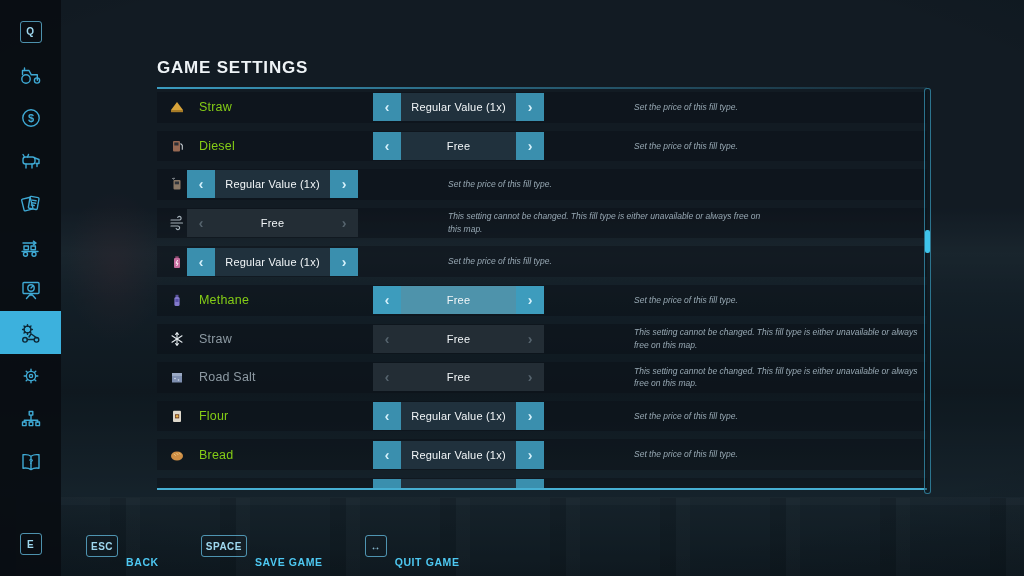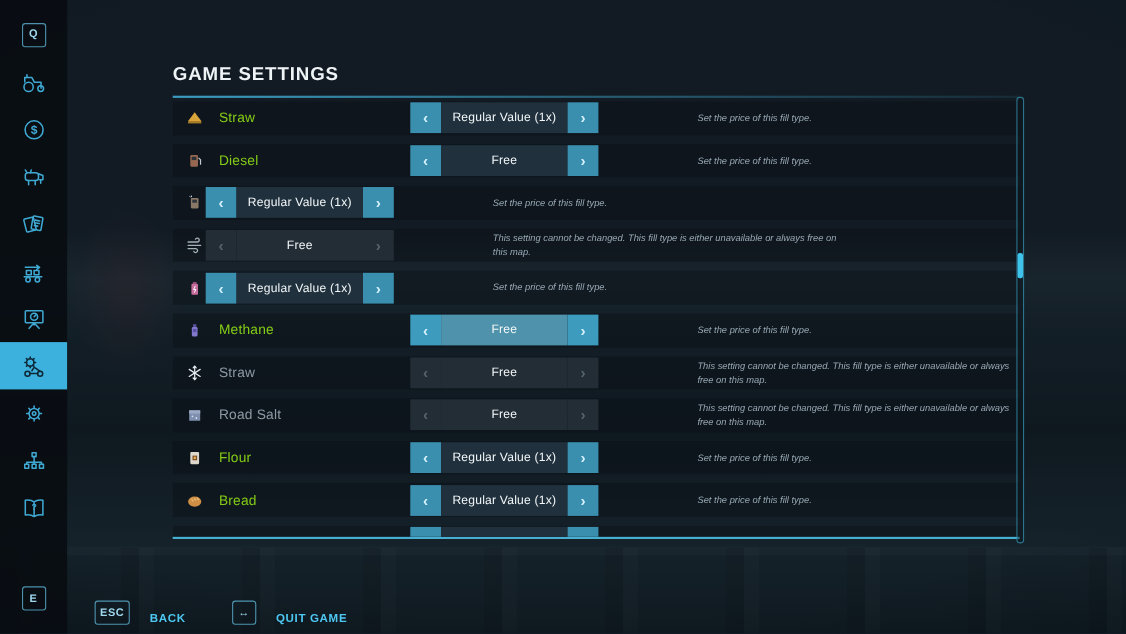--- a/index.html
+++ b/index.html
@@ -101,21 +101,21 @@
   .scroll-thumb {
     position:absolute; left:0px; top:141px; width:5px; height:23px;
     background:#3fc3ea; border-radius:2px; cursor:grab;
   }
 
   
   .footer {
     position:absolute; left:86px; top:534px; height:24px;
     display:flex; align-items:center; gap:42px; z-index:5;
   }
-  .action { display:flex; align-items:flex-end; gap:18px; cursor:pointer; }
+  .action { display:flex; align-items:center; gap:8px; cursor:pointer; }
   .action-label { color:#4ec8f2; font-size:10.5px; font-weight:bold; letter-spacing:.6px;margin-top:32px; }
 </style>
 </head>
 <body>
 
 <div class="bg"></div>
 <div class="bg-rail"></div>
 <div class="bg-posts"></div>
 <div class="overlay"></div>
 
@@ -428,16 +428,20 @@
 <div class="scrollbar">
   <div class="scroll-thumb"></div>
 </div>
 
 <footer class="footer">
   <div class="action">
     <span class="key-box">ESC</span>
     <span class="action-label">BACK</span>
   </div>
   <div class="action">
+    <span class="key-box">SPACE</span>
+    <span class="action-label">SAVE GAME</span>
+  </div>
+  <div class="action">
     <span class="key-box">↔</span>
     <span class="action-label">QUIT GAME</span>
   </div>
 </footer>
 
 </body></html>

